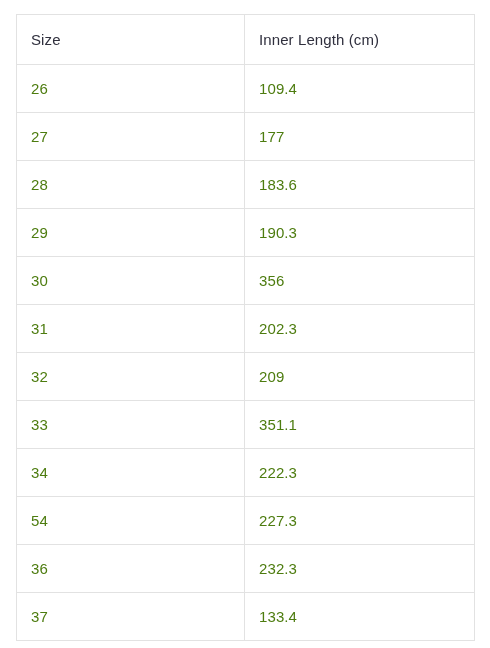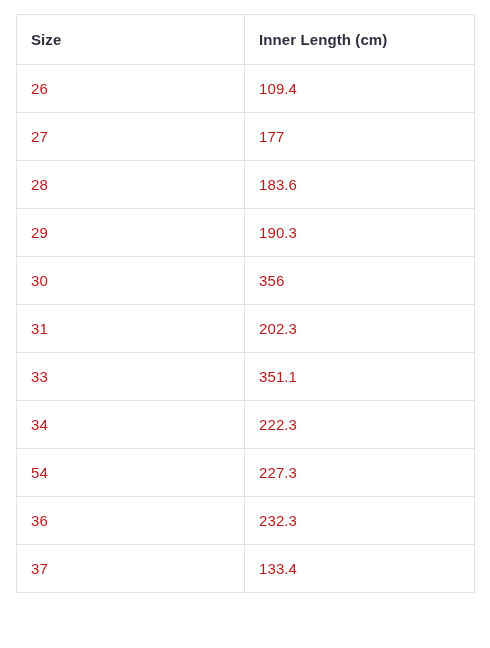--- a/index.html
+++ b/index.html
@@ -29,30 +29,30 @@
 
   table.size-chart th,
   table.size-chart td {
     border: 1px solid #e2e2e2;
     height: 47px;
     padding: 0 0 0 14px;
     text-align: left;
     vertical-align: middle;
     font-size: 15px;
     font-weight: 400;
-    color: #b91c1c;
+    color: #4d7c0f;
     font-family: "Liberation Sans", sans-serif;
     line-height: 1.2;
     letter-spacing: 0.1px;
     white-space: nowrap;
     overflow: hidden;
   }
   table.size-chart thead th {
     height: 49px;
-    font-weight: 700;
+    font-weight: 400;
     color: #30303e;
   }
 </style>
 </head>
 <body>
 
 <div id="size-chart-wrap">
   <table class="size-chart">
     <colgroup>
       <col class="col-size">
@@ -83,20 +83,24 @@
       </tr>
       <tr>
         <td>30</td>
         <td>356</td>
       </tr>
       <tr>
         <td>31</td>
         <td>202.3</td>
       </tr>
       <tr>
+        <td>32</td>
+        <td>209</td>
+      </tr>
+      <tr>
         <td>33</td>
         <td>351.1</td>
       </tr>
       <tr>
         <td>34</td>
         <td>222.3</td>
       </tr>
       <tr>
         <td>54</td>
         <td>227.3</td>

